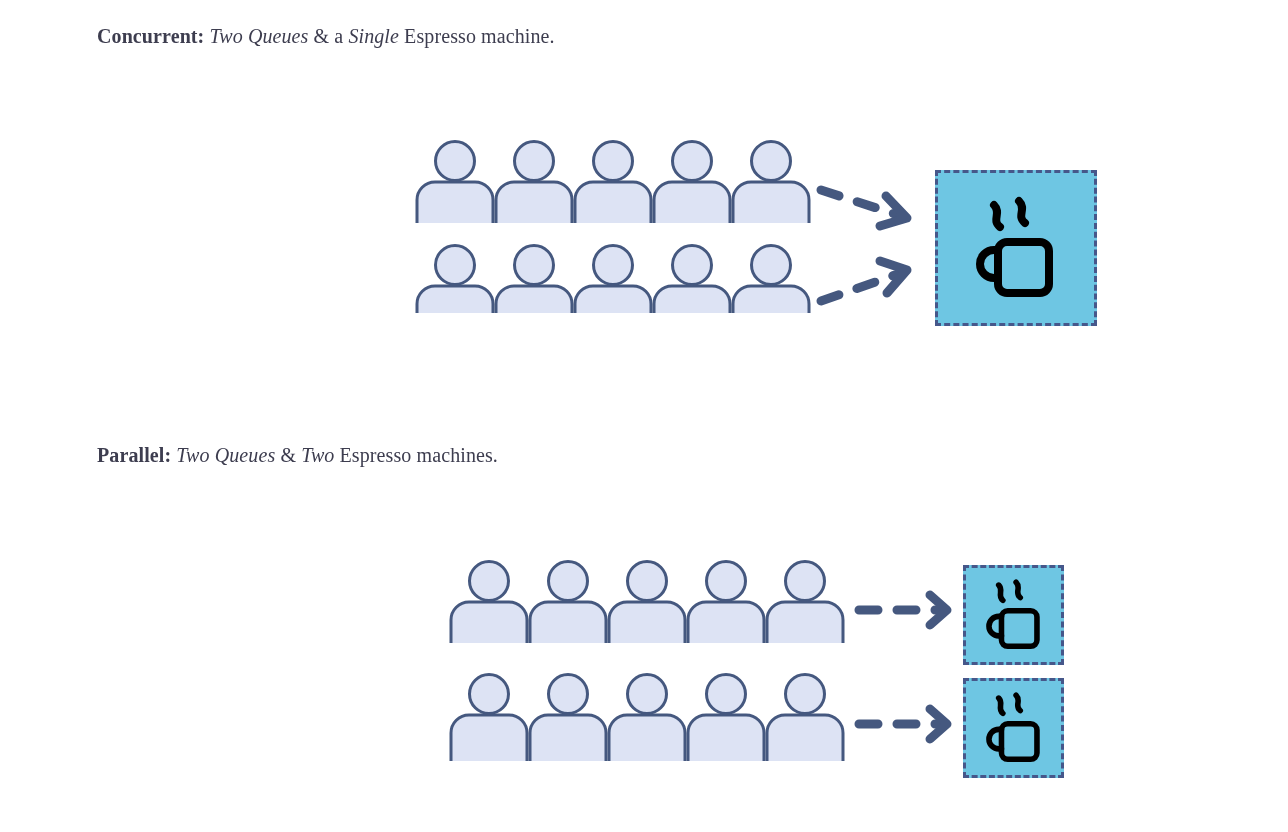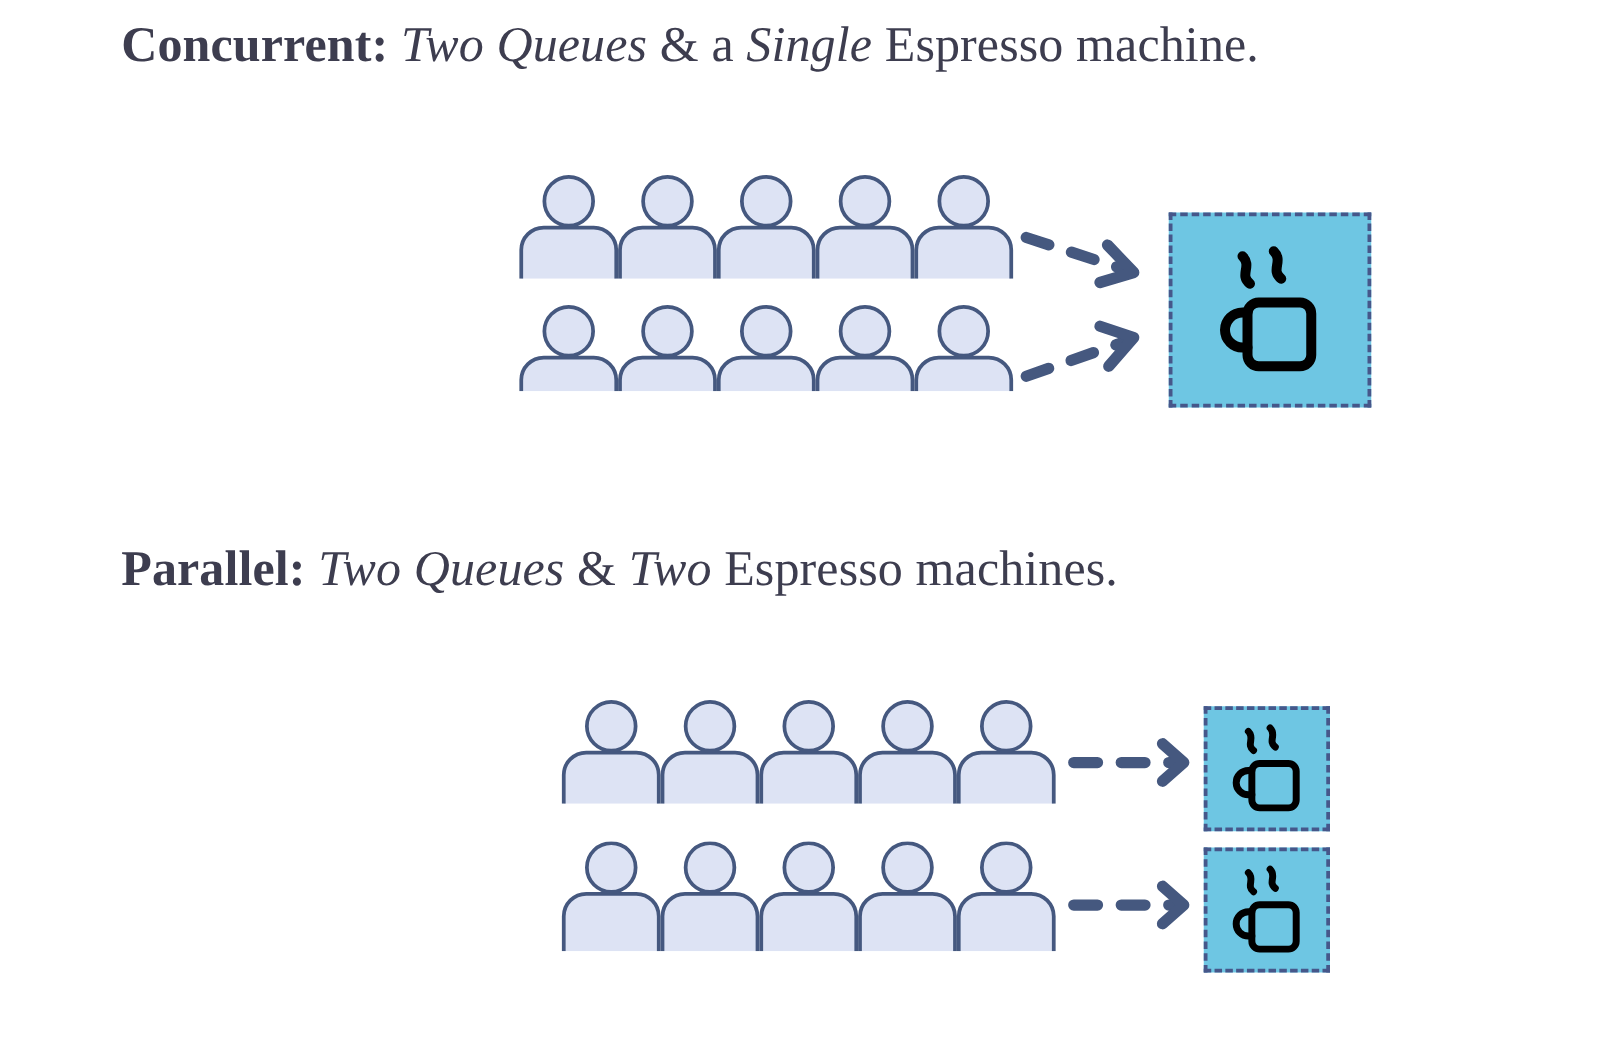--- a/index.html
+++ b/index.html
@@ -20,21 +20,21 @@
     position: absolute;
     inset: 0;
   }
 
   
   .heading {
     position: absolute;
     left: 97px;
     color: #3d3d4f;
     font-family: "Liberation Serif", "DejaVu Serif", serif;
-    font-size: 40px;
+    font-size: 20px;
     line-height: 36px;
     white-space: nowrap;
     letter-spacing: 0.1px;
   }
   .heading .lead {
     font-weight: bold;
   }
   .heading .em {
     font-style: italic;
   }

